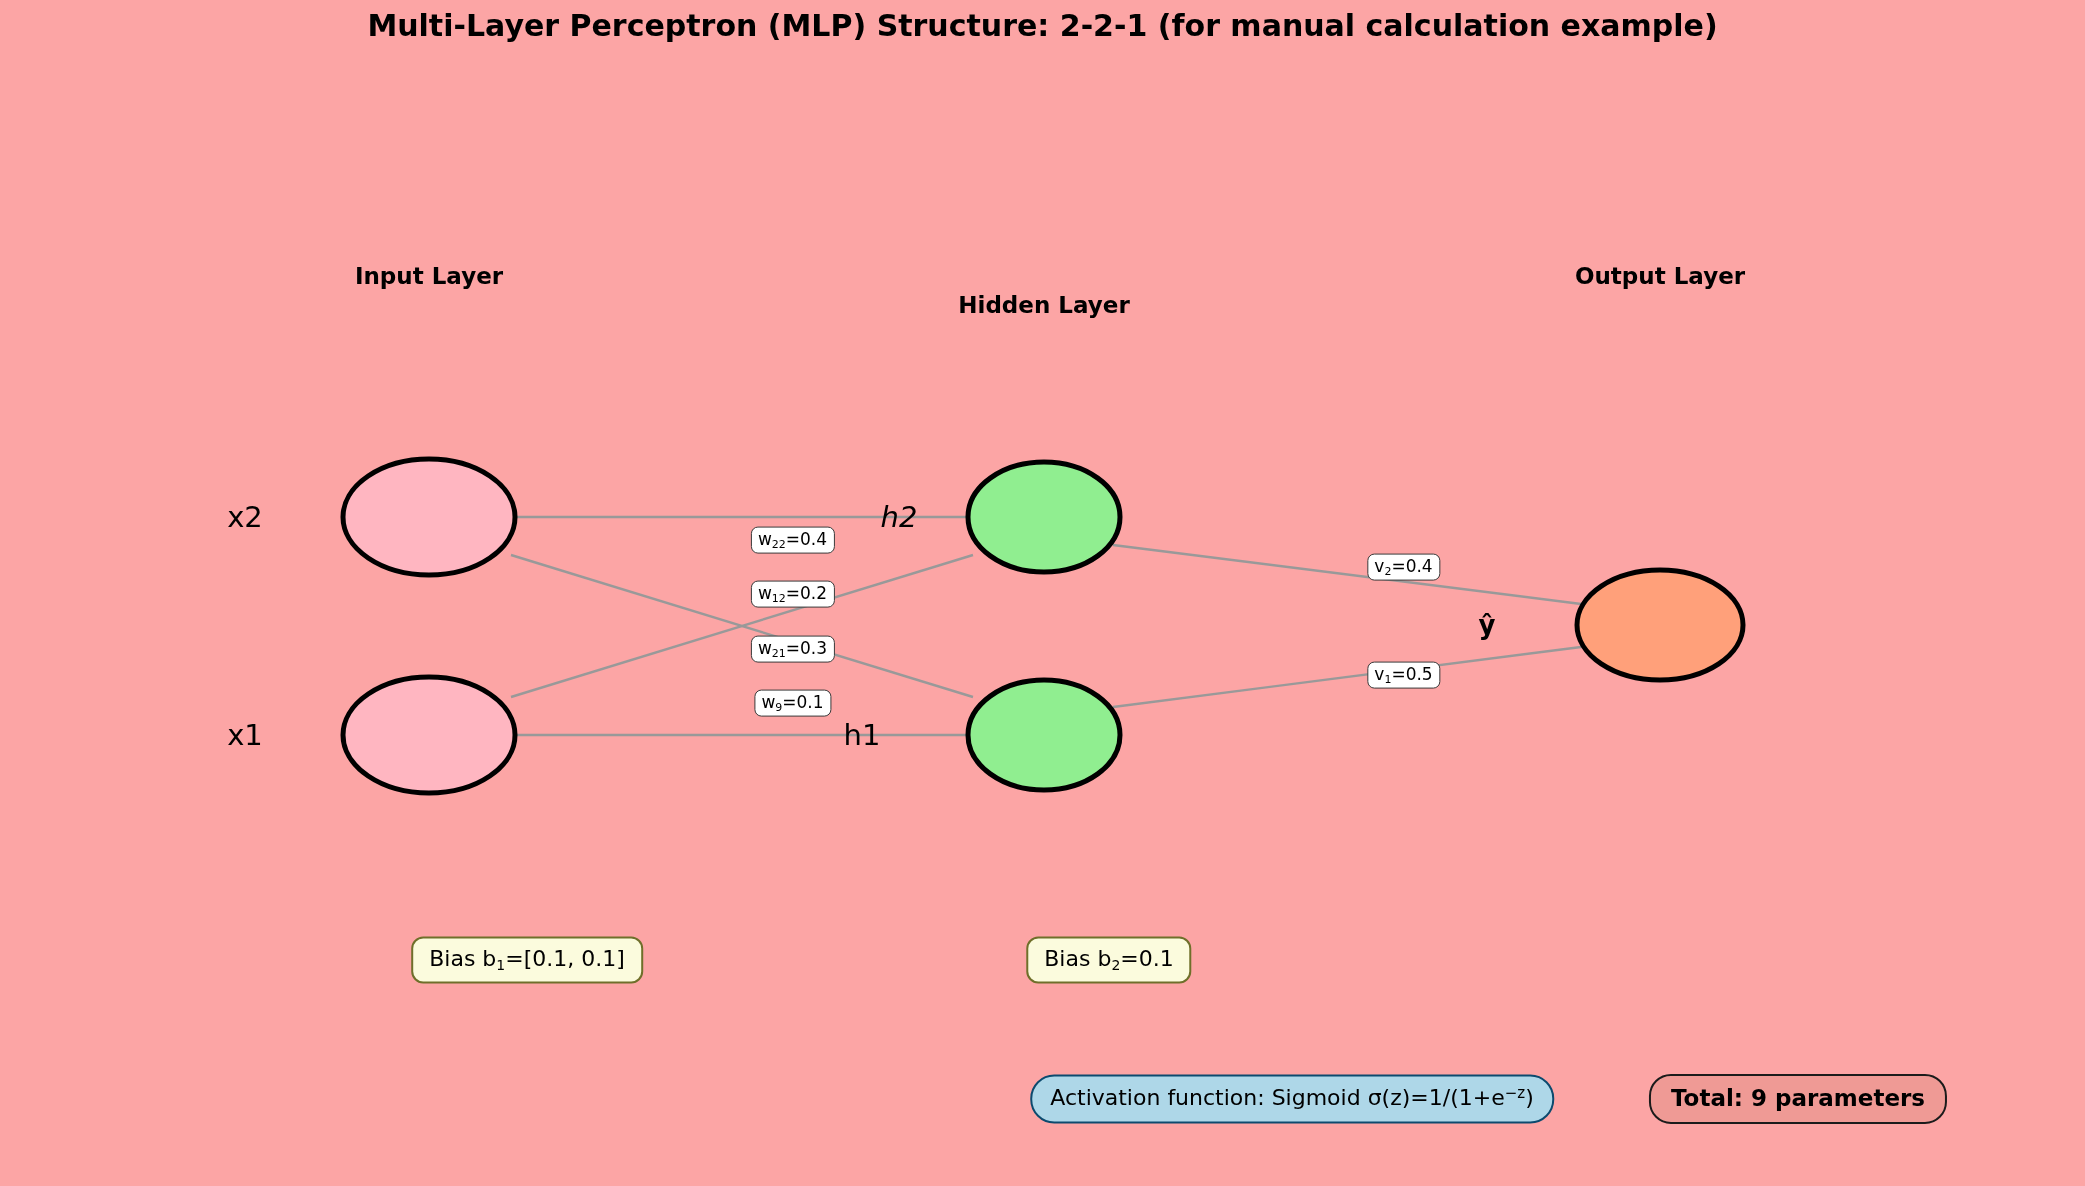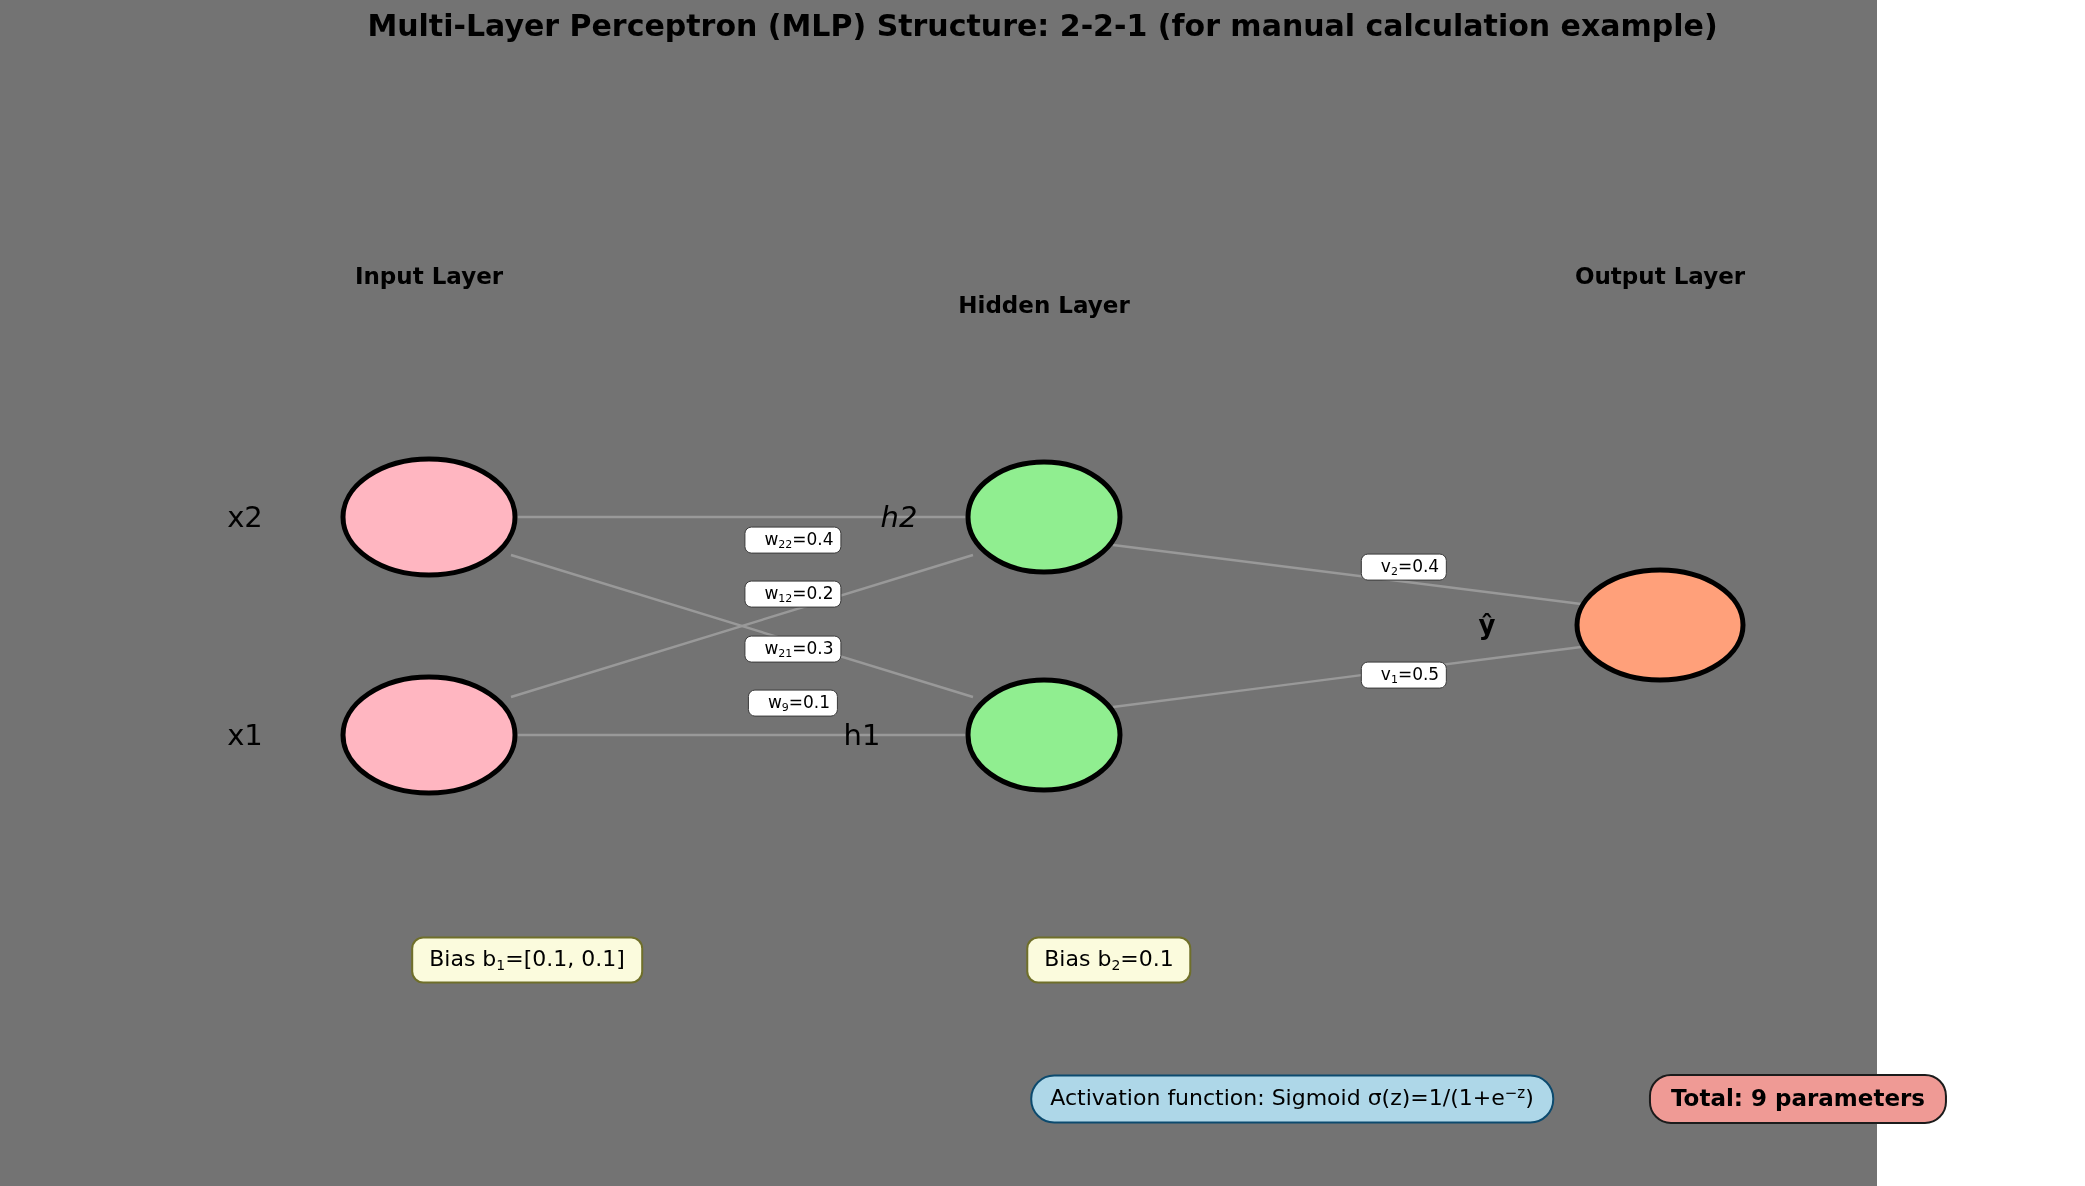--- a/index.html
+++ b/index.html
@@ -9,23 +9,23 @@
   }
   body {
     width: 2085px;
     height: 1186px;
     font-family: "DejaVu Sans", "Liberation Sans", sans-serif;
     overflow: hidden;
     position: relative;
   }
   #canvas {
     position: relative;
-    width: 1877px;
+    width: 2085px;
     height: 1186px;
-    background: #737373;
+    background: #fca5a5;
   }
   #title {
     position: absolute;
     top: 8px;
     left: 0;
     width: 2085px;
     text-align: center;
     font-size: 30px;
     font-weight: bold;
     color: #000000;
@@ -61,21 +61,21 @@
     color: #000000;
     transform: translate(-50%, -50%);
     white-space: nowrap;
   }
   .weight-box {
     position: absolute;
     transform: translate(-50%, -50%);
     background: #ffffff;
     border: 1.6px solid #3a3a3a;
     border-radius: 7px;
-    padding: 3px 7px 4px 19px;
+    padding: 3px 7px 4px 6px;
     font-size: 17px;
     color: #000000;
     white-space: nowrap;
     line-height: 1.05;
   }
   .weight-box sub {
     font-size: 11px;
     vertical-align: baseline;
     position: relative;
     top: 3px;

